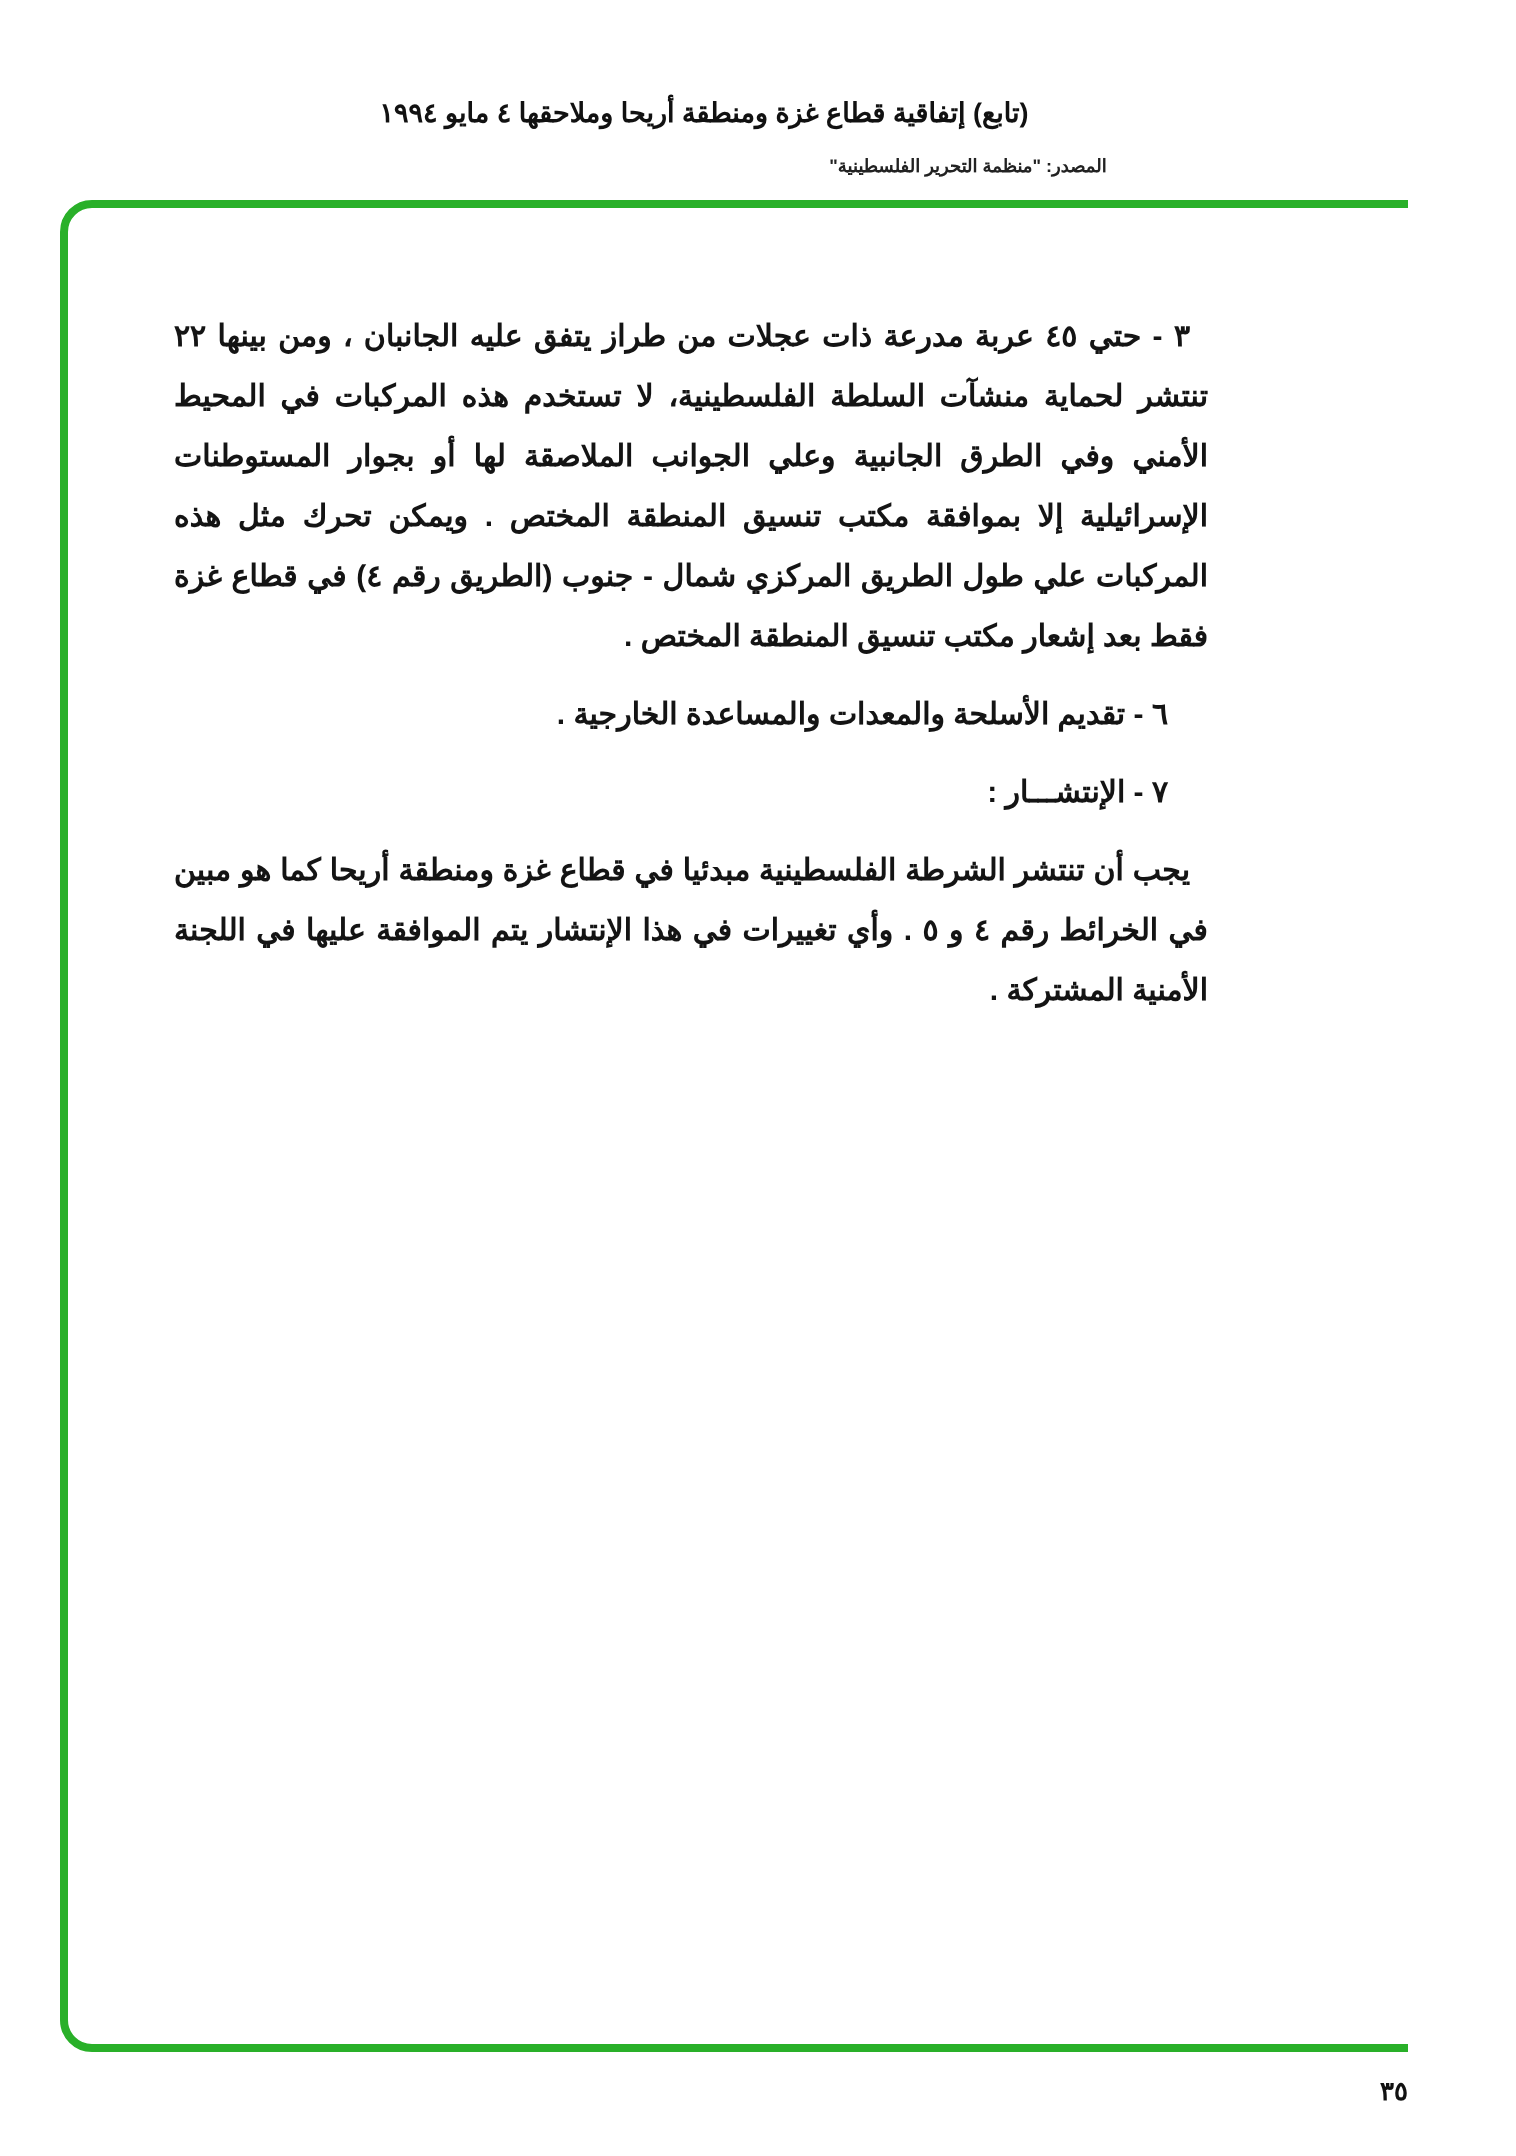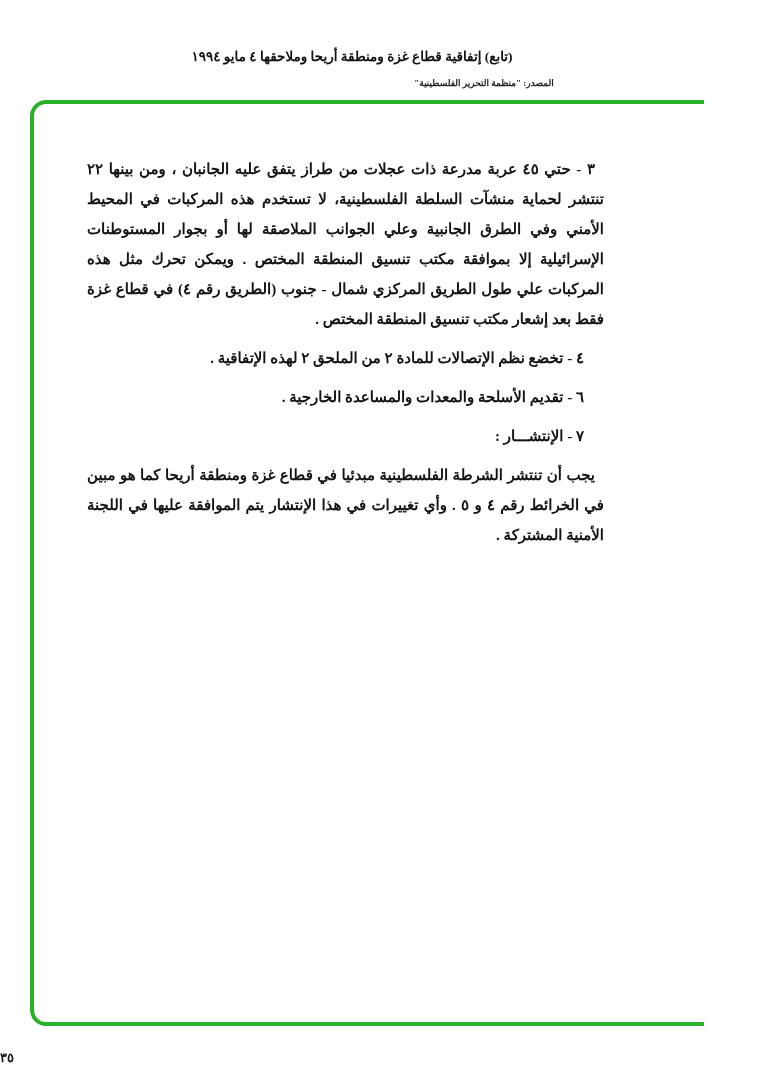--- a/index.html
+++ b/index.html
@@ -6,21 +6,21 @@
     margin: 0;
     padding: 0;
     background: #ffffff;
   }
   .page {
     position: relative;
     width: 704px;
     height: 1078px;
     background: #ffffff;
     overflow: hidden;
-    font-family: Liberation Serif, serif;
+    font-family: Liberation Sans, sans-serif;
     color: var(--text, #111111);
     border-radius: 12px;
   }
   .doc-title {
     position: absolute;
     top: 48px;
     left: 0;
     width: 100%;
     text-align: center;
     direction: rtl;
@@ -71,42 +71,40 @@
   
   .p-inset { padding-right: 20px; }
   
   .p-hang { padding-right: 14px; text-indent: -14px; }
   .p-heading { padding-right: 20px; margin-bottom: 12px; }
   .page-number {
     position: absolute;
     top: 1038px;
     left: 0;
     width: 100%;
-    text-align: left;
+    text-align: right;
     font-size: 13px;
     font-weight: bold;
     direction: rtl;
-    margin-top: 12px;
   }
 </style>
 </head>
 <body>
 
 <div class="page">
 
   <div class="doc-title">(تابع) إتفاقية قطاع غزة ومنطقة أريحا وملاحقها ٤ مايو ١٩٩٤</div>
 
   <div class="doc-source">المصدر:  "منظمة التحرير الفلسطينية"</div>
 
   <div class="frame"></div>
 
   <div class="content">
     <p class="p-indent-first">٣ - حتي ٤٥ عربة مدرعة ذات عجلات من طراز يتفق عليه الجانبان ، ومن بينها ٢٢ تنتشر لحماية منشآت السلطة الفلسطينية، لا تستخدم هذه المركبات في المحيط الأمني وفي الطرق الجانبية وعلي الجوانب الملاصقة لها أو بجوار المستوطنات الإسرائيلية إلا بموافقة مكتب تنسيق المنطقة المختص . ويمكن تحرك مثل هذه المركبات علي طول الطريق المركزي شمال - جنوب (الطريق رقم ٤) في قطاع غزة فقط بعد إشعار مكتب تنسيق المنطقة المختص .</p>
 
-    <p class="p-inset">٤ - تخضع نظم الإتصالات للمادة ٢ من الملحق ٢ لهذه الإتفاقية .</p>
 
 
 
     <p class="p-inset">٦ - تقديم الأسلحة والمعدات والمساعدة الخارجية .</p>
 
 
 
     <p class="p-heading">٧ - الإنتشـــار :</p>
 
     <p class="p-indent-first">يجب أن تنتشر الشرطة الفلسطينية مبدئيا في قطاع غزة ومنطقة أريحا كما هو مبين في الخرائط رقم ٤ و ٥ . وأي تغييرات في هذا الإنتشار يتم الموافقة عليها في اللجنة الأمنية المشتركة .</p>

